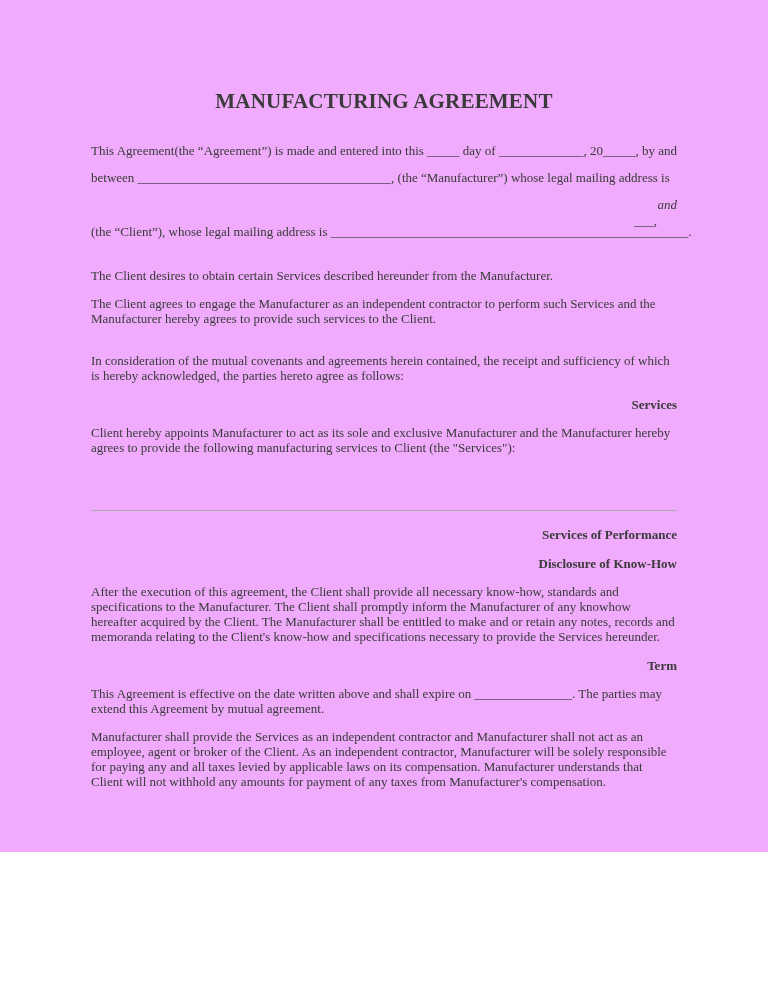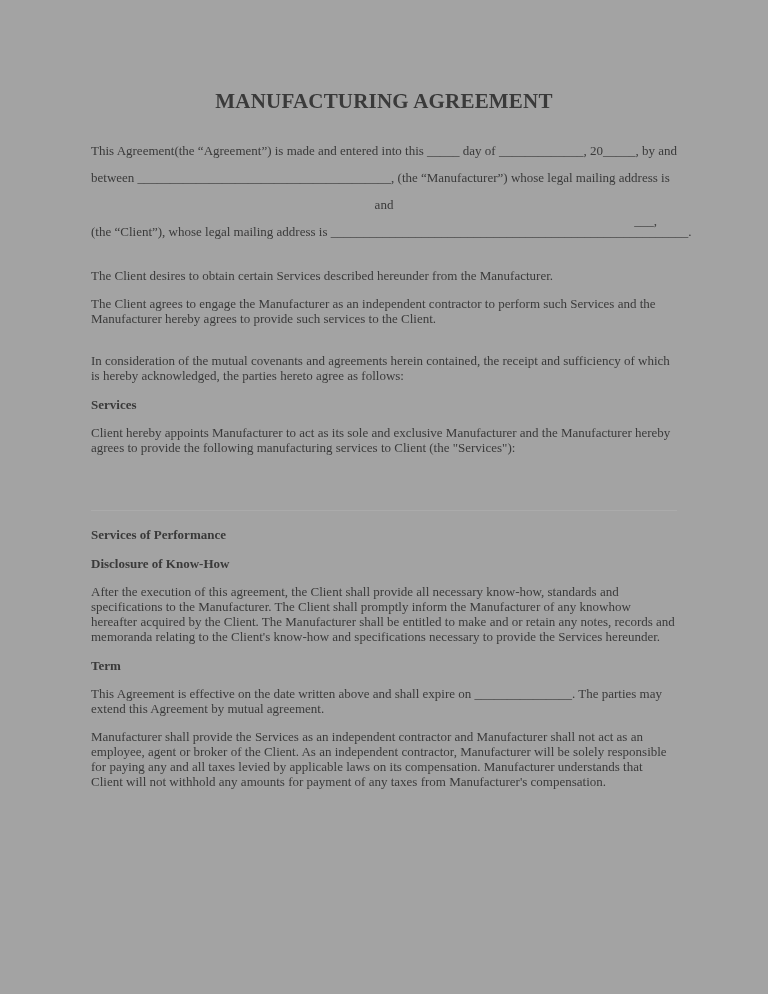--- a/index.html
+++ b/index.html
@@ -1,20 +1,20 @@
 <!DOCTYPE html>
 <html style="--ink: #3a3a3a; --divider: #ababab;"><head>
 <meta charset="utf-8">
 <style>
   html, body { margin: 0; padding: 0; background: #ffffff; }
   .page {
     position: relative;
     width: 768px;
-    height: 994px;
-    background: #a3a3a3;
+    height: 852px;
+    background: #f0abfc;
     font-family: "Liberation Serif", serif;
     font-size: 13px;
     line-height: 15px;
     color: var(--ink, #3a3a3a);
     overflow: hidden;
   }
   .content {
     position: absolute;
     left: 91px;
     top: 91px;
@@ -24,35 +24,36 @@
     margin: 0;
     font-size: 21px;
     line-height: 21px;
     font-weight: bold;
     text-align: center;
     letter-spacing: 0.2px;
     color: var(--ink, #3a3a3a);
   }
   .intro { margin-top: 31px; }
   .line { white-space: nowrap; margin-top: 12px; }
-  .line-and { position: relative; text-align: center; }
+  .line-and { position: relative; text-align: right; font-style: italic; }
   .line-and .blank-right {
     position: absolute;
     right: 20px;
     top: 16px;
   }
   p { margin: 13px 0 0 0; }
   p.gap-xl { margin-top: 29px; }
   p.gap-lg { margin-top: 27px; }
   h2.section-heading {
     margin: 14px 0 0 0;
     font-size: 13px;
     line-height: 15px;
     font-weight: bold;
     color: var(--ink, #3a3a3a);
+    text-align: right;
   }
   h2.after-rule { margin-top: 16px; }
   hr.rule {
     border: none;
     border-top: 1px solid var(--divider, #ababab);
     margin: 55px 0 0 0;
     height: 0;
   }
 </style>
 </head>

